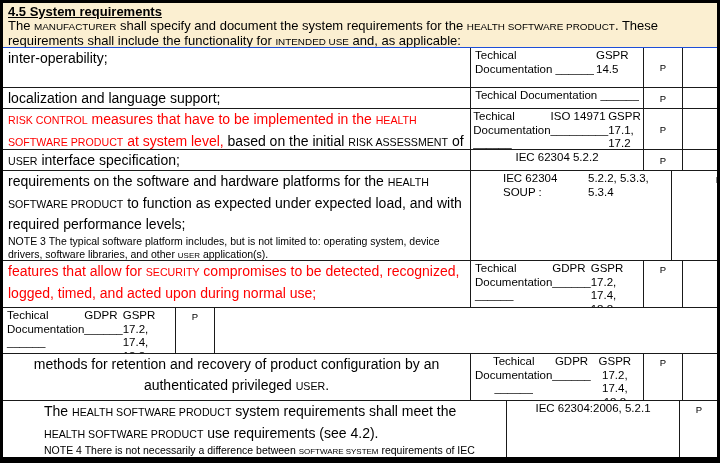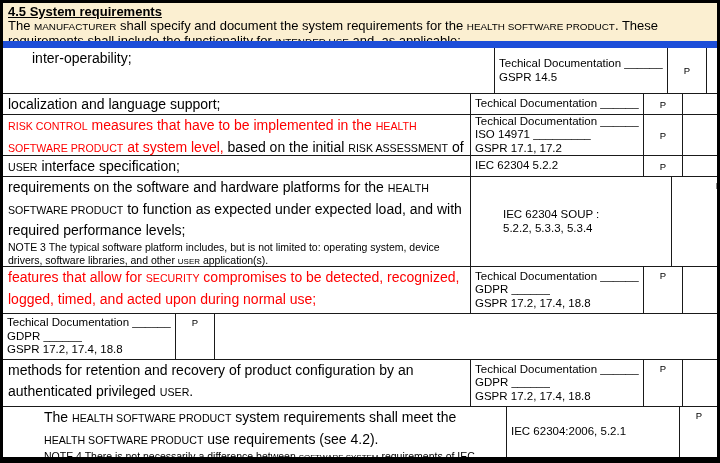--- a/index.html
+++ b/index.html
@@ -4,43 +4,43 @@
 <style>
   html,body{margin:0;padding:0;background:#fff;}
   .doc{
     width:720px;height:463px;box-sizing:border-box;
     border:3px solid #000;border-bottom:6px solid #000;
     background:#fff;font-family:"Liberation Sans",sans-serif;
     display:flex;flex-direction:column;overflow:hidden;color:#1a1a1a;
   }
   .header{
     background:#FBEFD1;height:45px;box-sizing:border-box;
-    padding:1px 5px 0 5px;border-bottom:7px solid #1d4ed8;overflow:hidden;
+    padding:1px 5px 0 5px;border-bottom:1px solid #1d4ed8;overflow:hidden;
   }
   .title{font-weight:bold;font-size:13px;line-height:15px;text-decoration:underline;color:#000;}
   .intro{font-size:13px;line-height:14px;color:#000;}
   .caps{font-size:0.76em;}
   .red{color:#FE0000;margin-top:9px;}
   .rows{display:flex;flex-direction:column;flex:1;min-height:0;}
   .trow{display:flex;border-bottom:1px solid #1a1a1a;box-sizing:border-box;overflow:hidden;}
-  .trow:nth-child(1){height:46px;padding-left:24px;}
+  .trow:nth-child(1){height:40px;}
   .trow:nth-child(2){height:21px;}
   .trow:nth-child(3){height:41px;}
   .trow:nth-child(4){height:21px;}
   .trow:nth-child(5){height:90px;gap:28px;}
   .trow:nth-child(6){height:47px;}
   .trow:nth-child(7){height:46px;}
-  .trow:nth-child(8){height:47px;}
+  .trow:nth-child(8){height:47px;text-align:center;}
   .trow:nth-child(9){flex:1;border-bottom:none;margin-left:36px;}
   .c1{width:468px;flex:0 0 468px;border-right:1px solid #1a1a1a;box-sizing:border-box;padding:0 5px;overflow:hidden;}
   .req{margin:0;font-size:14px;line-height:20.5px;color:#000;}
   .note{margin:0;font-size:10.5px;line-height:13px;color:#000;}
   .c2{
     width:173px;flex:0 0 173px;border-right:1px solid #1a1a1a;box-sizing:border-box;
-    padding:1px 4px;display:flex;flex-direction:column;justify-content:center;
+    padding:1px 4px;display:flex;flex-direction:row;justify-content:center;
     font-size:11.5px;line-height:13.5px;color:#000;overflow:hidden;
   }
   .c3{
     width:39px;flex:0 0 39px;border-right:1px solid #1a1a1a;box-sizing:border-box;
     display:flex;justify-content:center;align-items:center;font-size:9.5px;color:#000;
   }
   .rows .trow:nth-child(n+5) .c3{align-items:flex-start;padding-top:3px;}
   .c4{flex:1;position:relative;}
   .trow:nth-child(9) .c4::after{
     content:"";position:absolute;left:-1px;right:0;bottom:18px;border-top:1px solid #1a1a1a;

